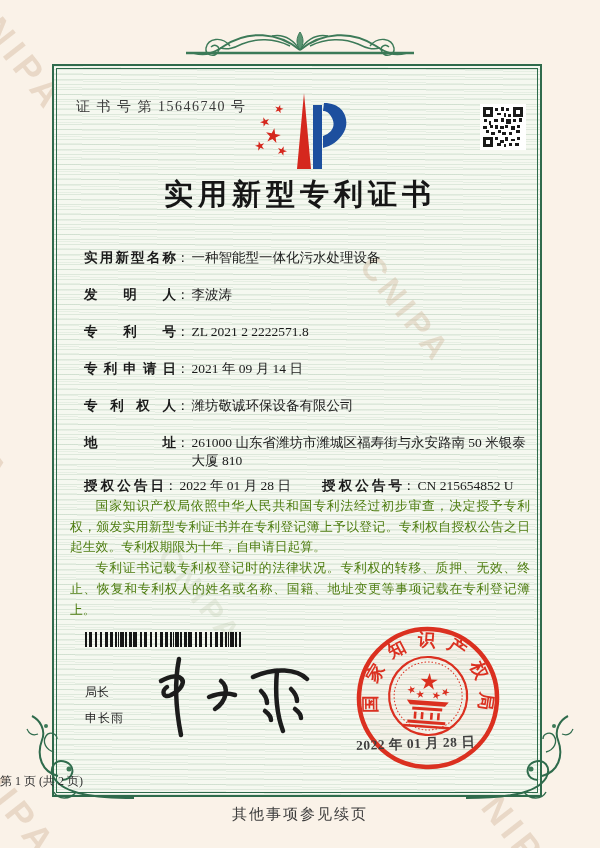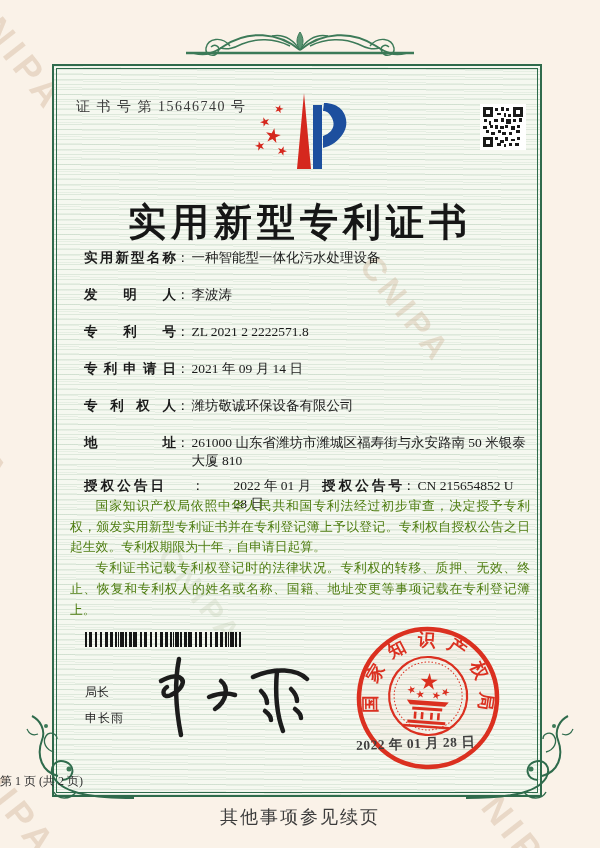--- a/index.html
+++ b/index.html
@@ -37,49 +37,49 @@
   .frame::before { content:""; position:absolute; inset:2px; border:1px solid #2f6b4c; }
   .orn { position:absolute; z-index:3; pointer-events:none; }
   .orn-top { left:186px; top:20px; }
   .orn-bl { left:24px; top:706px; }
   .orn-br { left:466px; top:706px; transform:scaleX(-1); }
   
   .content { position:absolute; inset:0; z-index:4; }
   .cert-no { position:absolute; left:76px; top:98px; font-size:14px; letter-spacing:1.5px; color:#3a3a3a; }
   .logo { position:absolute; left:251px; top:89px; }
   .qr { position:absolute; left:480px; top:104px; width:40px; height:40px; background:#fff; padding:3px; }
-  .title { position:absolute; left:0; top:197px; width:600px; text-align:center;
-    font-size:38px; font-weight:bold; letter-spacing:5px; color:#161616; }
+  .title { position:absolute; left:0; top:175px; width:600px; text-align:center;
+    font-size:29px; font-weight:bold; letter-spacing:5px; color:#161616; }
   .fields { position:absolute; left:84px; top:249px; width:446px; font-size:13.5px; }
   .frow { display:flex; margin-bottom:19px; line-height:18px; }
   .frow.addr { margin-bottom:7px; }
   .flabel { display:inline-block; width:92px; text-align:justify; text-align-last:justify; flex:0 0 92px;font-weight:bold; }
   .fcolon { flex:0 0 auto; }
   .fvalue { flex:1; margin-left:2px; }
   .auth-row { display:flex; }
   .auth-pair { display:flex; line-height:18px; }
   .auth-pair .flabel { width:80px; flex:0 0 80px; }
-  .auth-pair.p1 { width:238px; flex:0 0 238px;gap:27px; }
+  .auth-pair.p1 { width:238px; flex:0 0 238px; }
   .body-text { position:absolute; left:70px; top:496px; width:460px;
     font-size:12.8px; line-height:1.62; text-align:justify; color:#4d7c0f; }
   .body-text p { margin:0; text-indent:2em; }
   .barcode { position:absolute; left:85px; top:632px; width:156px; height:15px;
     background-image:
       repeating-linear-gradient(90deg,#161616 0 2px,transparent 2px 5px),
       repeating-linear-gradient(90deg,#161616 0 1px,transparent 1px 4px,#161616 4px 6px,transparent 6px 11px);
   }
   .signatory { position:absolute; left:85px; top:684px; font-size:12px; color:#222; }
   .signatory .line2 { margin-top:9px; letter-spacing:1px; }
   .signature { position:absolute; left:145px; top:653px; }
   .seal { position:absolute; left:352px; top:622px; transform:rotate(4deg); }
   .seal-date { position:absolute; left:356px; top:735px; font-size:13.5px; font-weight:600;
     color:#3f3f3f; letter-spacing:0.5px; transform:rotate(-2deg); z-index:5; }
   .page-no { position:absolute; left:0; top:773px; width:600px; text-align:left; font-size:12px; color:#333; }
   .continuation { position:absolute; left:0; top:805px; width:600px; text-align:center;
-    font-size:18px; color:#3c3c3c; letter-spacing:2px; }
+    font-size:15px; color:#3c3c3c; letter-spacing:2px; }
 </style>
 </head>
 <body>
 
 <div class="page">
 
   <div class="wm wm-a">CNIPA</div>
   <div class="wm wm-c">CNIPA</div>
   <div class="wm wm-d">CNIPA</div>
   <div class="wm wm-e">CNIPA</div>

